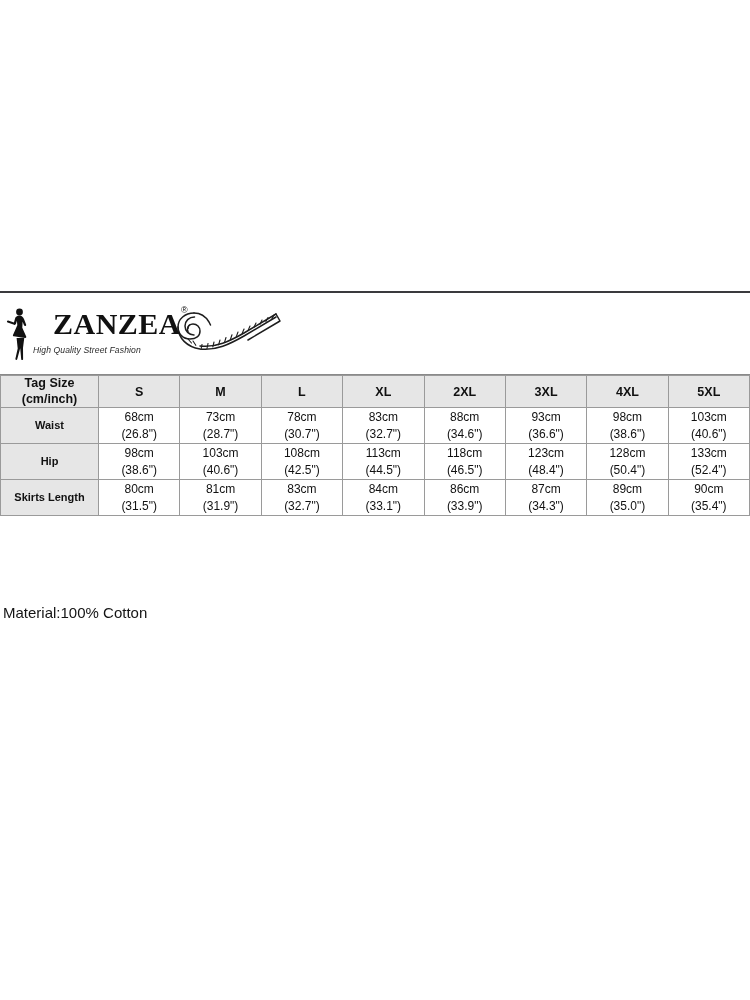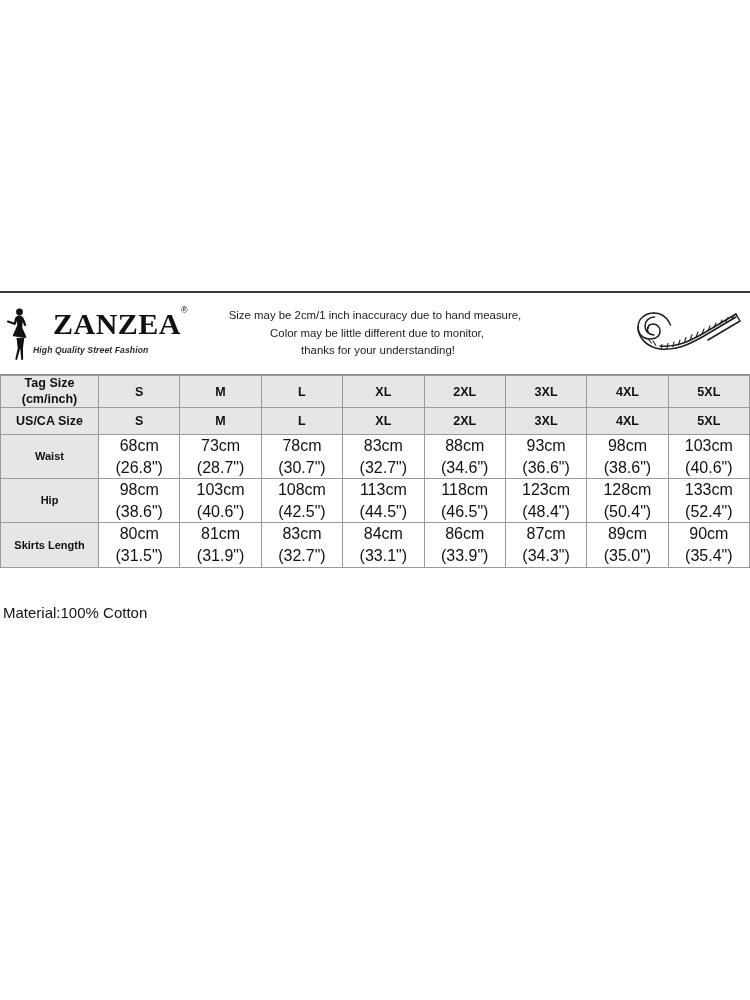--- a/index.html
+++ b/index.html
@@ -59,21 +59,21 @@
     font-size: 9px;
     vertical-align: super;
     font-weight: normal;
     position: relative;
     top: -10px;
   }
   .logo-tag {
     font-family: "Liberation Sans", sans-serif;
     font-size: 8.6px;
     font-style: italic;
-    font-weight: bold;
+    font-weight: normal;
     color: #2b2b2b;
     letter-spacing: 0.1px;
     margin-top: 11px;
     white-space: nowrap;
   }
 
   .notice {
     flex: 1 1 auto;
     text-align: center;
     font-size: 11.4px;
@@ -114,21 +114,21 @@
     background: #e6e6e6;
     font-weight: bold;
     font-size: 12.5px;
     height: 26px;
   }
   table.sizes tr.head-row.first td { height: 31px; }
   table.sizes tr.head-row.first td.rowlabel { line-height: 1.22; }
 
   table.sizes tr.meas-row td {
     background: #ffffff;
-    font-size: 16px;
+    font-size: 12px;
     height: 35px;
     line-height: 1.35;
   }
   table.sizes tr.meas-row td.rowlabel {
     background: #e6e6e6;
     font-weight: bold;
     font-size: 11px;
   }
   td.rowlabel { width: 97px; }
 
@@ -166,25 +166,20 @@
             <path d="M2.2 13.6c-.5-.2-1 .1-1.2.6-.2.5.1 1 .6 1.2l7.3 2.6.5-1.9z"></path>
           </g>
         </svg>
       </span>
       <span class="logo-text">
         <span class="logo-word"><span>ZANZEA</span><span class="logo-reg">®</span></span>
         <span class="logo-tag">High Quality Street Fashion</span>
       </span>
     </div>
 
-    <div class="notice">
-      <div class="l1">Size may be 2cm/1 inch inaccuracy due to hand measure,</div>
-      <div class="l2">Color may be little different due to monitor,</div>
-      <div class="l3">thanks for your understanding!</div>
-    </div>
 
     <div class="tape-cell">
       <svg width="118" height="56" viewBox="0 0 118 56" xmlns="http://www.w3.org/2000/svg">
         <g fill="none" stroke="#1d1d1d" stroke-width="1.5" stroke-linejoin="round" stroke-linecap="round">
           <path d="M28 7c-9 0-16 6-16 14 0 7 5 12 12 12 6 0 10-3 10-8 0-4-3-7-7-7-3 0-5 2-5 4.5"></path>
           <path d="M28 7c7 0 12 4 15 9l1.5 3"></path>
           <path d="M12 21c0 11 9 20 22 22 16 2 30-5 44-13l32-19"></path>
           <path d="M28.5 11c-5.5 0-9.5 4-9.5 9s4 9 9 9"></path>
           <path d="M110 8l-32 19c-14 8-28 15-44 13"></path>
           <path d="M110 8l4 7-32 19"></path>
@@ -221,31 +216,20 @@
         <td>S</td>
         <td>M</td>
         <td>L</td>
         <td>XL</td>
         <td>2XL</td>
         <td>3XL</td>
         <td>4XL</td>
         <td>5XL</td>
       </tr>
 
-      <tr class="head-row">
-        <td class="rowlabel">US/CA Size</td>
-        <td>S</td>
-        <td>M</td>
-        <td>L</td>
-        <td>XL</td>
-        <td>2XL</td>
-        <td>3XL</td>
-        <td>4XL</td>
-        <td>5XL</td>
-      </tr>
 
 
 
       <tr class="meas-row">
         <td class="rowlabel">Waist</td>
         <td>
             <span class="cm">68cm</span>
             <span class="inch">(26.8")</span>
           </td>
         <td>

